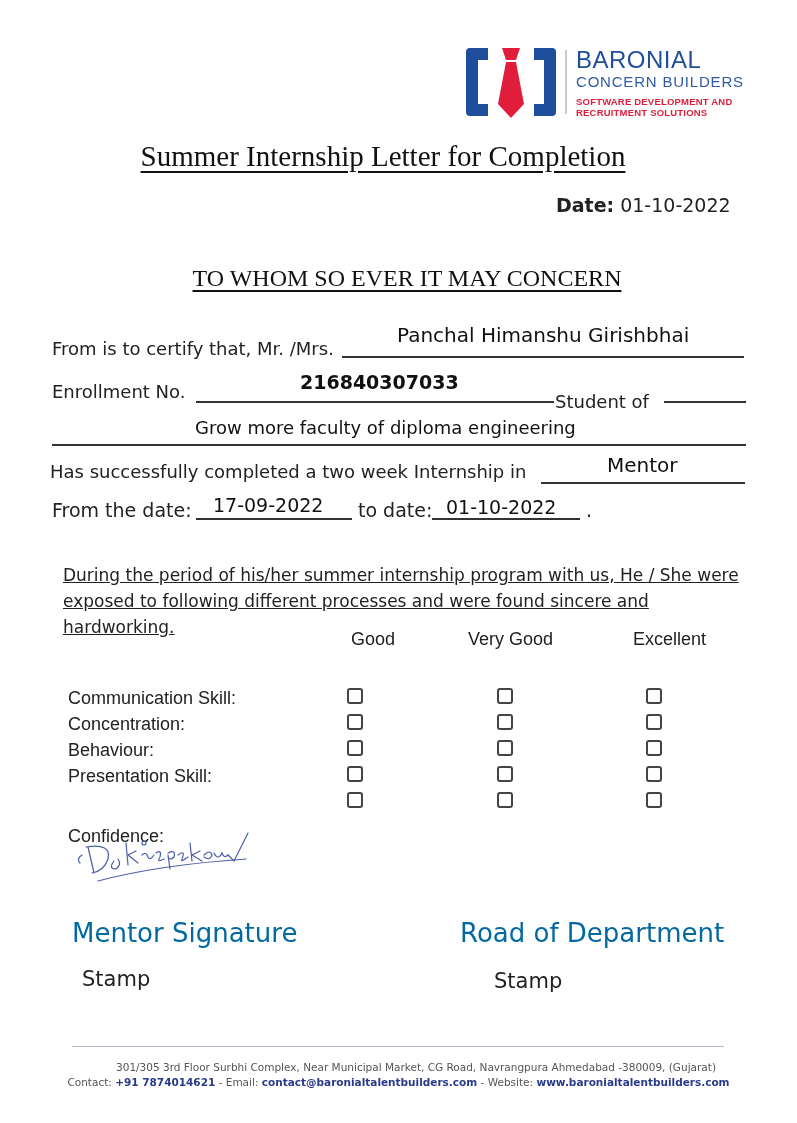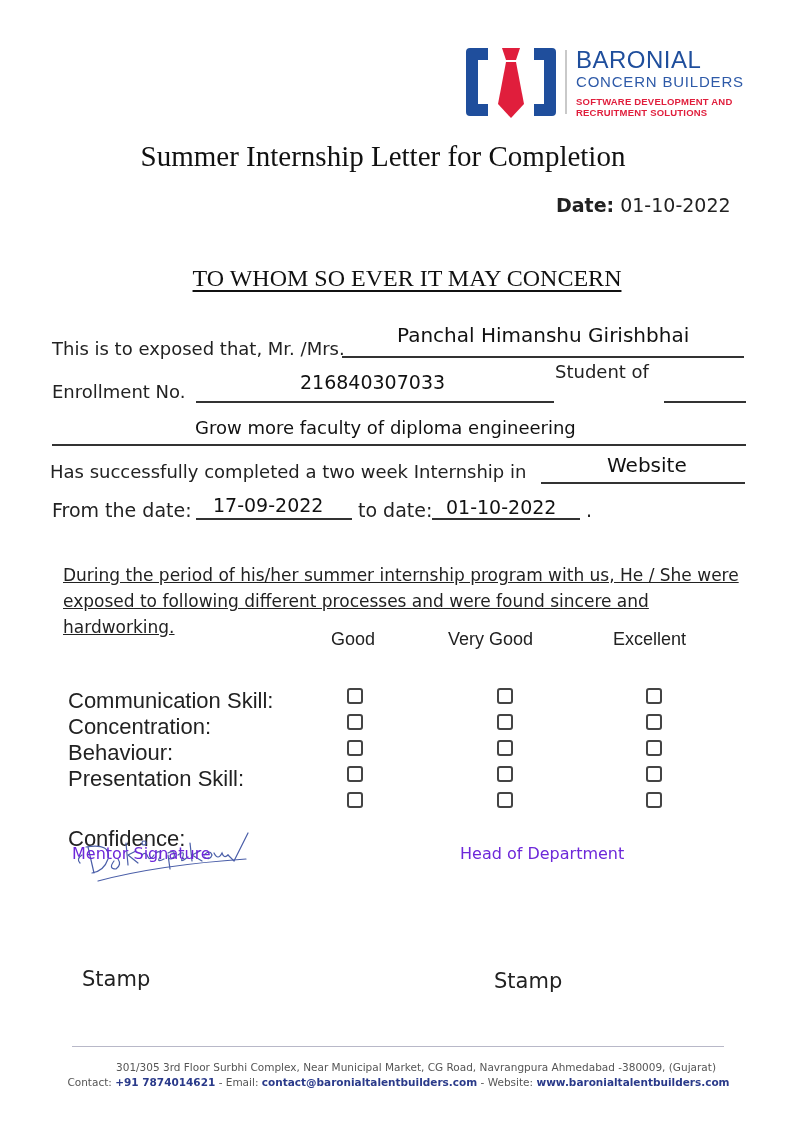--- a/index.html
+++ b/index.html
@@ -9,41 +9,41 @@
 
     
     .logo { left: 462px; top: 46px; width: 300px; height: 72px; }
     .logo svg { position: absolute; left: 0; top: 0; }
     .logo-divider { position: absolute; left: 103px; top: 4px; width: 2px; height: 64px; background: #c9c9c9; }
     .brand-name { position: absolute; left: 114px; top: 0px; font-family: "Liberation Sans", sans-serif; font-size: 24px; color: #1f4e9c; letter-spacing: 0.5px; font-weight: normal; }
     .brand-sub { position: absolute; left: 114px; top: 27px; font-family: "Liberation Sans", sans-serif; font-size: 15px; color: #2e5aa8; letter-spacing: 0.8px; }
     .brand-tag { position: absolute; left: 114px; font-family: "Liberation Sans", sans-serif; font-size: 9.5px; font-weight: bold; color: #e01e3c; letter-spacing: 0.2px; }
 
     
-    .title { left: 0; width: 766px; top: 140px; text-align: center; font-family: "Liberation Serif", serif; font-size: 29px; text-decoration-thickness: 2px; text-underline-offset: 5px; color: #111; }
+    .title { left: 0; width: 766px; top: 140px; text-align: center; font-family: "Liberation Serif", serif; font-size: 29px; text-decoration: underline; text-decoration-thickness: 2px; text-underline-offset: 5px; color: #111; }
     .date-row { left: 556px; top: 194px; font-family: "DejaVu Sans", sans-serif; font-size: 19px; color: #222; }
     .date-row .lbl { font-weight: bold; }
     .date-row .val { margin-left: 6px; }
 
     .concern { left: 0; width: 814px; top: 265px; text-align: center; font-family: "Liberation Serif", serif; font-size: 24px; text-decoration: underline; text-underline-offset: 4px; color: #111; }
 
     
     .body-text { font-family: "DejaVu Sans", sans-serif; font-size: 18px; color: #222; white-space: nowrap; }
     .line { position: absolute; height: 1.5px; background: #333; }
     .fill { position: absolute; font-family: "DejaVu Sans", sans-serif; font-size: 19px; color: #111; white-space: nowrap; font-weight: 500; }
 
     
     .para { left: 63px; top: 562px; width: 680px; font-family: "DejaVu Sans", sans-serif; font-size: 17px; line-height: 26px; color: #222; text-decoration: underline; }
 
-    .col-head { font-family: "Liberation Sans", sans-serif; font-size: 18px; color: #222; top: 629px; }
+    .col-head { font-family: "Liberation Sans", sans-serif; font-size: 18px; color: #222; top: 629px; margin-left: 20px; }
 
-    .skill { left: 68px; font-family: "Liberation Sans", sans-serif; font-size: 22px; color: #222; }
+    .skill { left: 68px; font-family: "Liberation Sans", sans-serif; font-size: 18px; color: #222; }
     .cb { width: 16px; height: 16px; border: 2px solid #444; border-radius: 3px; background: #fff; }
 
-    .sig-head { font-family: "DejaVu Sans", sans-serif; font-size: 16px; color: #6d28d9; top: 844px; }
+    .sig-head { font-family: "DejaVu Sans", sans-serif; font-size: 26px; color: #0369a1; top: 918px; }
     .stamp { font-family: "DejaVu Sans", sans-serif; font-size: 21px; color: #222; }
 
     .footer-line { left: 72px; top: 1046px; width: 652px; height: 1px; background: #b8b8c8; }
     .footer { left: 0; width: 797px; text-align: center; font-family: "DejaVu Sans", sans-serif; font-size: 10.5px; color: #555; white-space: nowrap; }
     .footer .hl { color: #2a3a8a; font-weight: bold; }
   </style>
 </head>
 <body>
 
 <div class="abs logo">
@@ -65,36 +65,36 @@
 </div>
 
 <div class="abs title">Summer Internship Letter for Completion</div>
 
 <div class="abs date-row">
   <span class="lbl">Date:</span><span class="val">01-10-2022</span>
 </div>
 
 <div class="abs concern">TO WHOM SO EVER IT MAY CONCERN</div>
 
-<div class="abs body-text" style="left:52px; top:338px;">This is to exposed that, Mr. /Mrs.</div>
+<div class="abs body-text" style="left:52px; top:338px;">From is to certify that, Mr. /Mrs.</div>
 <div class="line" style="left:342px; top:356px; width:402px;"></div>
 <div class="fill" style="left:397px; top:323px; font-size:20px;">Panchal Himanshu Girishbhai</div>
 
 <div class="abs body-text" style="left:52px; top:381px;">Enrollment No.</div>
 <div class="line" style="left:196px; top:401px; width:358px;"></div>
-<div class="fill" style="left:300px; top:371px;">216840307033</div>
-<div class="abs body-text" style="left:555px; top:361px;">Student of</div>
+<div class="fill" style="left:300px; top:371px;font-weight:bold;">216840307033</div>
+<div class="abs body-text" style="left:555px; top:391px;">Student of</div>
 <div class="line" style="left:664px; top:401px; width:82px;"></div>
 
 <div class="line" style="left:52px; top:444px; width:694px;"></div>
 <div class="fill" style="left:195px; top:417px; font-size:18px;">Grow more faculty of diploma engineering</div>
 
 <div class="abs body-text" style="left:50px; top:461px;">Has successfully completed a two week Internship in</div>
 <div class="line" style="left:541px; top:482px; width:204px;"></div>
-<div class="fill" style="left:607px; top:453px; font-size:20px;">Website</div>
+<div class="fill" style="left:607px; top:453px; font-size:20px;">Mentor</div>
 
 <div class="abs body-text" style="left:52px; top:499px; font-size:19px;">From the date:</div>
 <div class="line" style="left:196px; top:518px; width:156px;"></div>
 <div class="fill" style="left:213px; top:494px;">17-09-2022</div>
 <div class="abs body-text" style="left:358px; top:499px; font-size:19px;">to date:</div>
 <div class="line" style="left:432px; top:518px; width:148px;"></div>
 <div class="fill" style="left:446px; top:496px;">01-10-2022</div>
 <div class="abs body-text" style="left:586px; top:499px; font-size:19px;">.</div>
 
 <div class="abs para">During the period of his/her summer internship program with us, He / She were exposed to following different processes and were found sincere and hardworking.</div>
@@ -144,21 +144,21 @@
     <path d="M110 30 Q118 24 114 34 Q112 38 120 32"></path>
     <path d="M122 18 L124 36 M124 30 L132 26 M124 30 L134 36"></path>
     <path d="M136 30 Q142 24 144 30 Q142 36 136 32"></path>
     <path d="M146 28 Q150 36 154 28 Q156 34 160 30"></path>
     <path d="M160 30 L166 36 L180 8"></path>
     <path d="M30 56 Q90 40 178 34"></path>
   </g>
 </svg>
 
 <div class="abs sig-head" style="left:72px;">Mentor Signature</div>
-<div class="abs sig-head" style="left:460px;">Head of Department</div>
+<div class="abs sig-head" style="left:460px;">Road of Department</div>
 
 <div class="abs stamp" style="left:82px; top:967px;">Stamp</div>
 <div class="abs stamp" style="left:494px; top:969px;">Stamp</div>
 
 <div class="abs footer-line"></div>
 <div class="abs footer" style="top:1061px;padding-left:35px;">301/305 3rd Floor Surbhi Complex, Near Municipal Market, CG Road, Navrangpura Ahmedabad -380009, (Gujarat)</div>
 <div class="abs footer" style="top:1076px;">
   <span>Contact:</span>
   <span class="hl">+91 7874014621</span>
   <span>- Email:</span>

